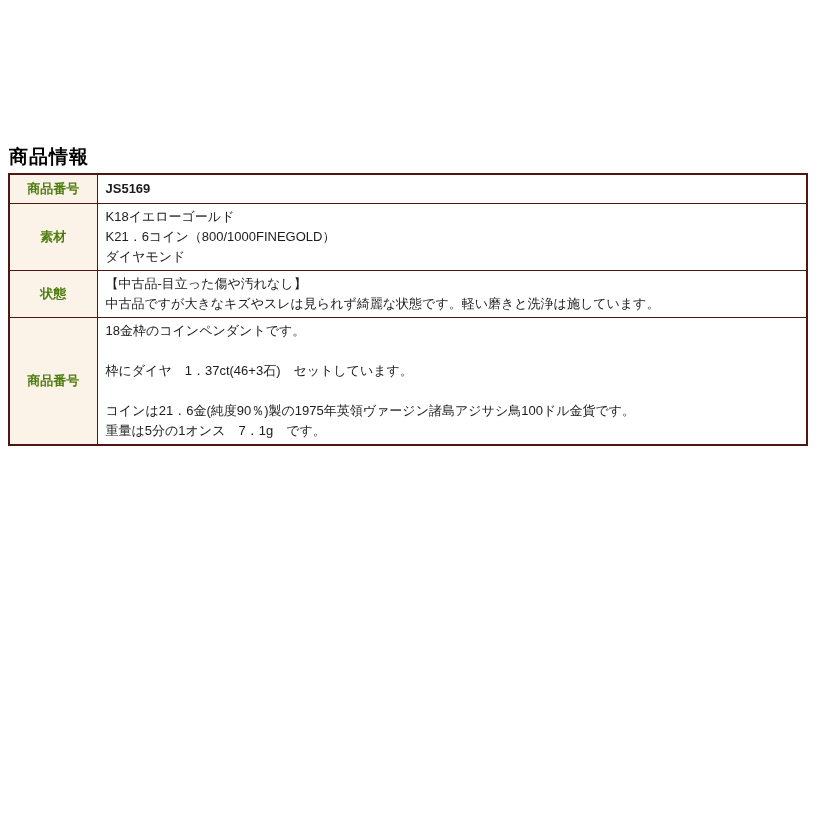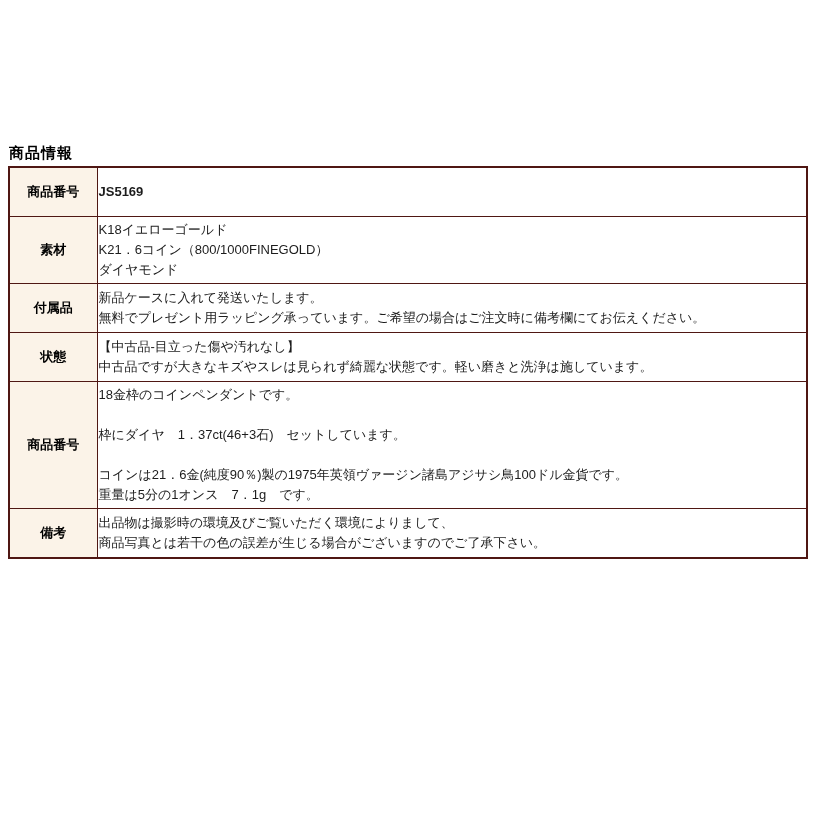--- a/index.html
+++ b/index.html
@@ -12,21 +12,21 @@
     height: 820px;
     overflow: hidden;
     font-family: "Liberation Sans", "DejaVu Sans", sans-serif;
     color: #1c1c1c;
   }
   .page {
     padding: 144px 8px 0 8px;
     box-sizing: border-box;
   }
   .heading {
-    font-size: 15px;
+    font-size: 19px;
     font-weight: bold;
     color: #000000;
     margin: 0 0 3px 1px;
     letter-spacing: 1px;
   }
   table.info-table {
     width: 800px;
     border-collapse: collapse;
     table-layout: fixed;
     border: 2px solid #4f1713;
@@ -34,27 +34,27 @@
   table.info-table th,
   table.info-table td {
     border: 1px solid #4f1713;
     vertical-align: middle;
   }
   table.info-table th {
     background: #fbf3e8;
     font-size: 13px;
     font-weight: bold;
     text-align: center;
-    color: #000000;
-    padding: 15px 2px;
+    color: #4d7c0f;
+    padding: 5px 2px;
   }
   table.info-table td {
     background: #ffffff;
     font-size: 13px;
-    padding: 3px 1px;
+    padding: 3px 8px;
     line-height: 20px;
   }
   td.value-bold {
     font-weight: bold;
   }
   .cell-line {
     min-height: 20px;
     white-space: pre-wrap;
   }
 </style>
@@ -84,27 +84,20 @@
         <th>素材</th>
         <td>
           <div class="cell-line">K18イエローゴールド</div>
           <div class="cell-line">K21．6コイン（800/1000FINEGOLD）</div>
           <div class="cell-line">ダイヤモンド</div>
         </td>
       </tr>
 
 
 
-      <tr>
-        <th>付属品</th>
-        <td>
-          <div class="cell-line">新品ケースに入れて発送いたします。</div>
-          <div class="cell-line">無料でプレゼント用ラッピング承っています。ご希望の場合はご注文時に備考欄にてお伝えください。</div>
-        </td>
-      </tr>
 
       <tr>
         <th>状態</th>
         <td>
           <div class="cell-line">【中古品-目立った傷や汚れなし】</div>
           <div class="cell-line">中古品ですが大きなキズやスレは見られず綺麗な状態です。軽い磨きと洗浄は施しています。</div>
         </td>
       </tr>
 
       <tr>
@@ -112,24 +105,17 @@
         <td>
           <div class="cell-line">18金枠のコインペンダントです。</div>
           <div class="cell-line"></div>
           <div class="cell-line">枠にダイヤ　1．37ct(46+3石)　セットしています。</div>
           <div class="cell-line"></div>
           <div class="cell-line">コインは21．6金(純度90％)製の1975年英領ヴァージン諸島アジサシ鳥100ドル金貨です。</div>
           <div class="cell-line">重量は5分の1オンス　7．1g　です。</div>
         </td>
       </tr>
 
-      <tr>
-        <th>備考</th>
-        <td>
-          <div class="cell-line">出品物は撮影時の環境及びご覧いただく環境によりまして、</div>
-          <div class="cell-line">商品写真とは若干の色の誤差が生じる場合がございますのでご了承下さい。</div>
-        </td>
-      </tr>
 
     </tbody>
   </table>
 
 </div>
 
 </body></html>

